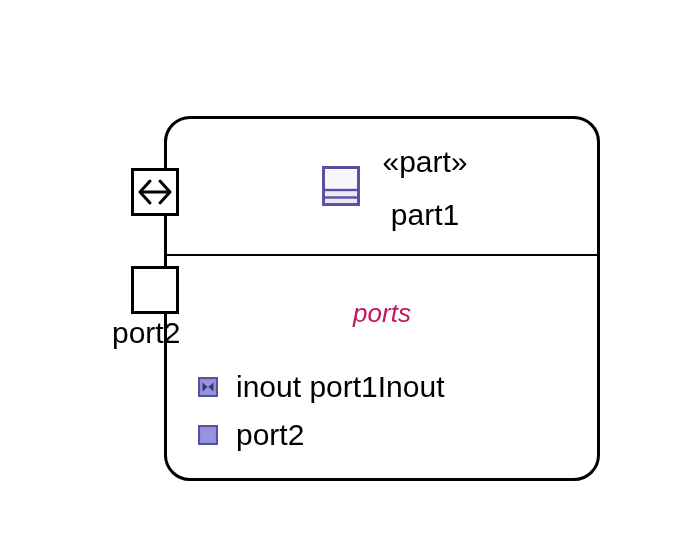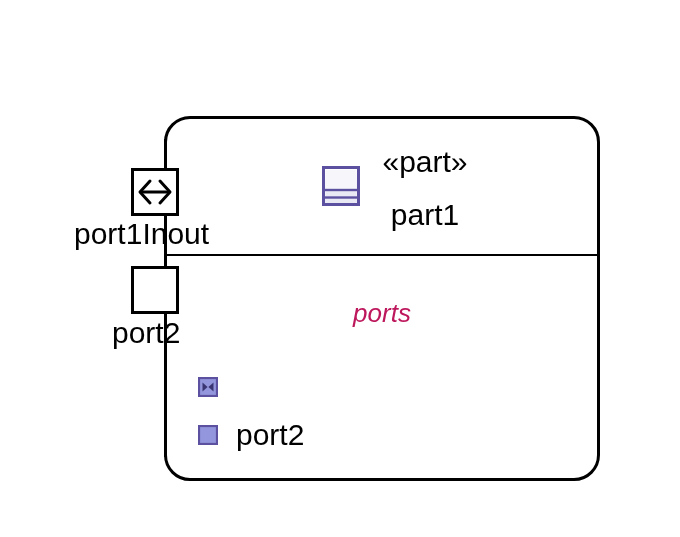--- a/index.html
+++ b/index.html
@@ -211,20 +211,21 @@
   <div class="port-list">
 
     <div class="port-item">
       <span class="port-bullet">
         <svg width="20" height="20" viewBox="0 0 20 20" xmlns="http://www.w3.org/2000/svg">
           <rect x="1" y="1" width="18" height="18" fill="#9396dc" stroke="#5b51a0" stroke-width="2.2"></rect>
           <path d="M4.5 5.5 L9.6 10 L4.5 14.5 Z" fill="#3a3472"></path>
           <path d="M15.5 5.5 L10.4 10 L15.5 14.5 Z" fill="#3a3472"></path>
         </svg>
       </span>
+      <span class="port-label">inout port1Inout</span>
     </div>
 
     <div class="port-item">
       <span class="port-bullet">
         <svg width="20" height="20" viewBox="0 0 20 20" xmlns="http://www.w3.org/2000/svg">
           <rect x="1" y="1" width="18" height="18" fill="#9396dc" stroke="#5b51a0" stroke-width="2.2"></rect>
         </svg>
       </span>
       <span class="port-label">port2</span>
     </div>
@@ -234,21 +235,20 @@
   <div class="boundary-port" id="port-inout-shape">
     <svg class="arrow-svg" width="42" height="42" viewBox="0 0 42 42" xmlns="http://www.w3.org/2000/svg">
       <g stroke="#000000" stroke-width="3" fill="none" stroke-linecap="round" stroke-linejoin="round">
         <line x1="7" y1="21" x2="35" y2="21"></line>
         <polyline points="16,10 6,21 16,32"></polyline>
         <polyline points="26,10 36,21 26,32"></polyline>
       </g>
     </svg>
   </div>
 
-  <div class="port-caption" id="port-inout-caption">port1Inout</div>
 
   <div class="boundary-port" id="port-plain-shape"></div>
 
   <div class="port-caption" id="port-plain-caption">port2</div>
 
   <svg width="680" height="537" style="position:absolute;left:0;top:0;pointer-events:none;" xmlns="http://www.w3.org/2000/svg">
     <line x1="165.5" y1="128" x2="165.5" y2="160" stroke="#000000" stroke-width="3"></line>
     <line x1="165.5" y1="203" x2="165.5" y2="258" stroke="#000000" stroke-width="3"></line>
     <line x1="165.5" y1="300" x2="165.5" y2="446" stroke="#000000" stroke-width="3"></line>
   </svg>

